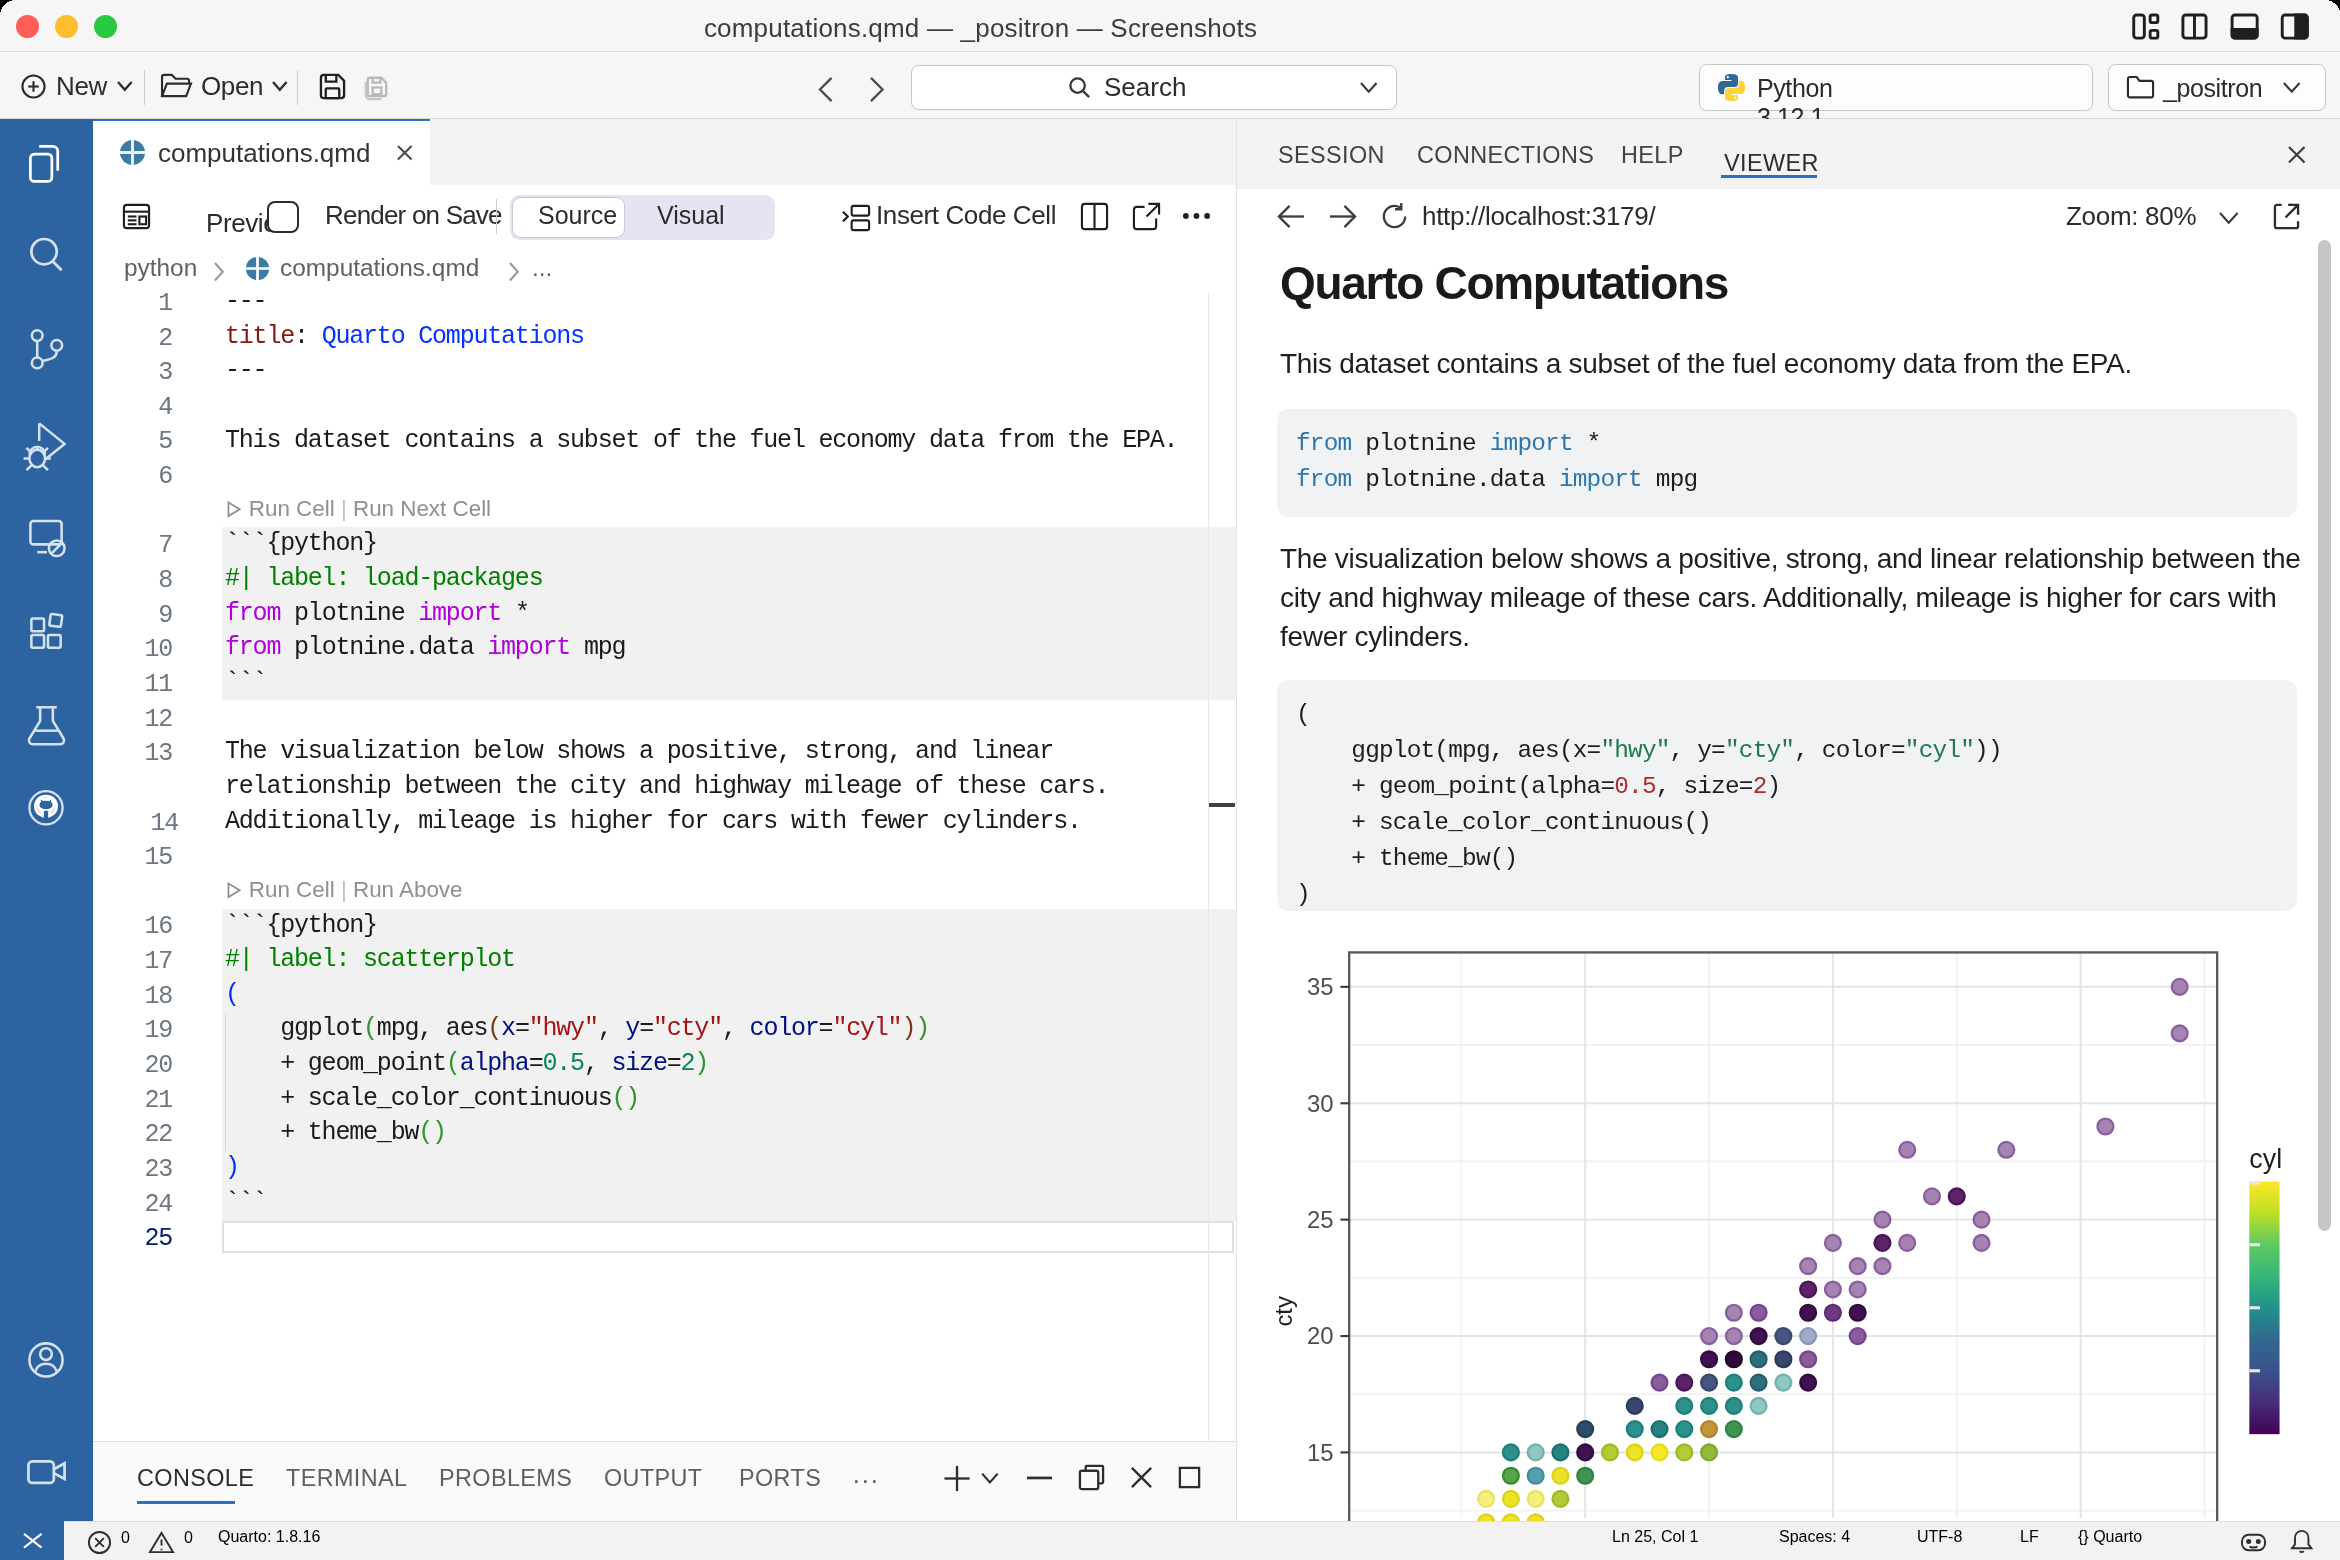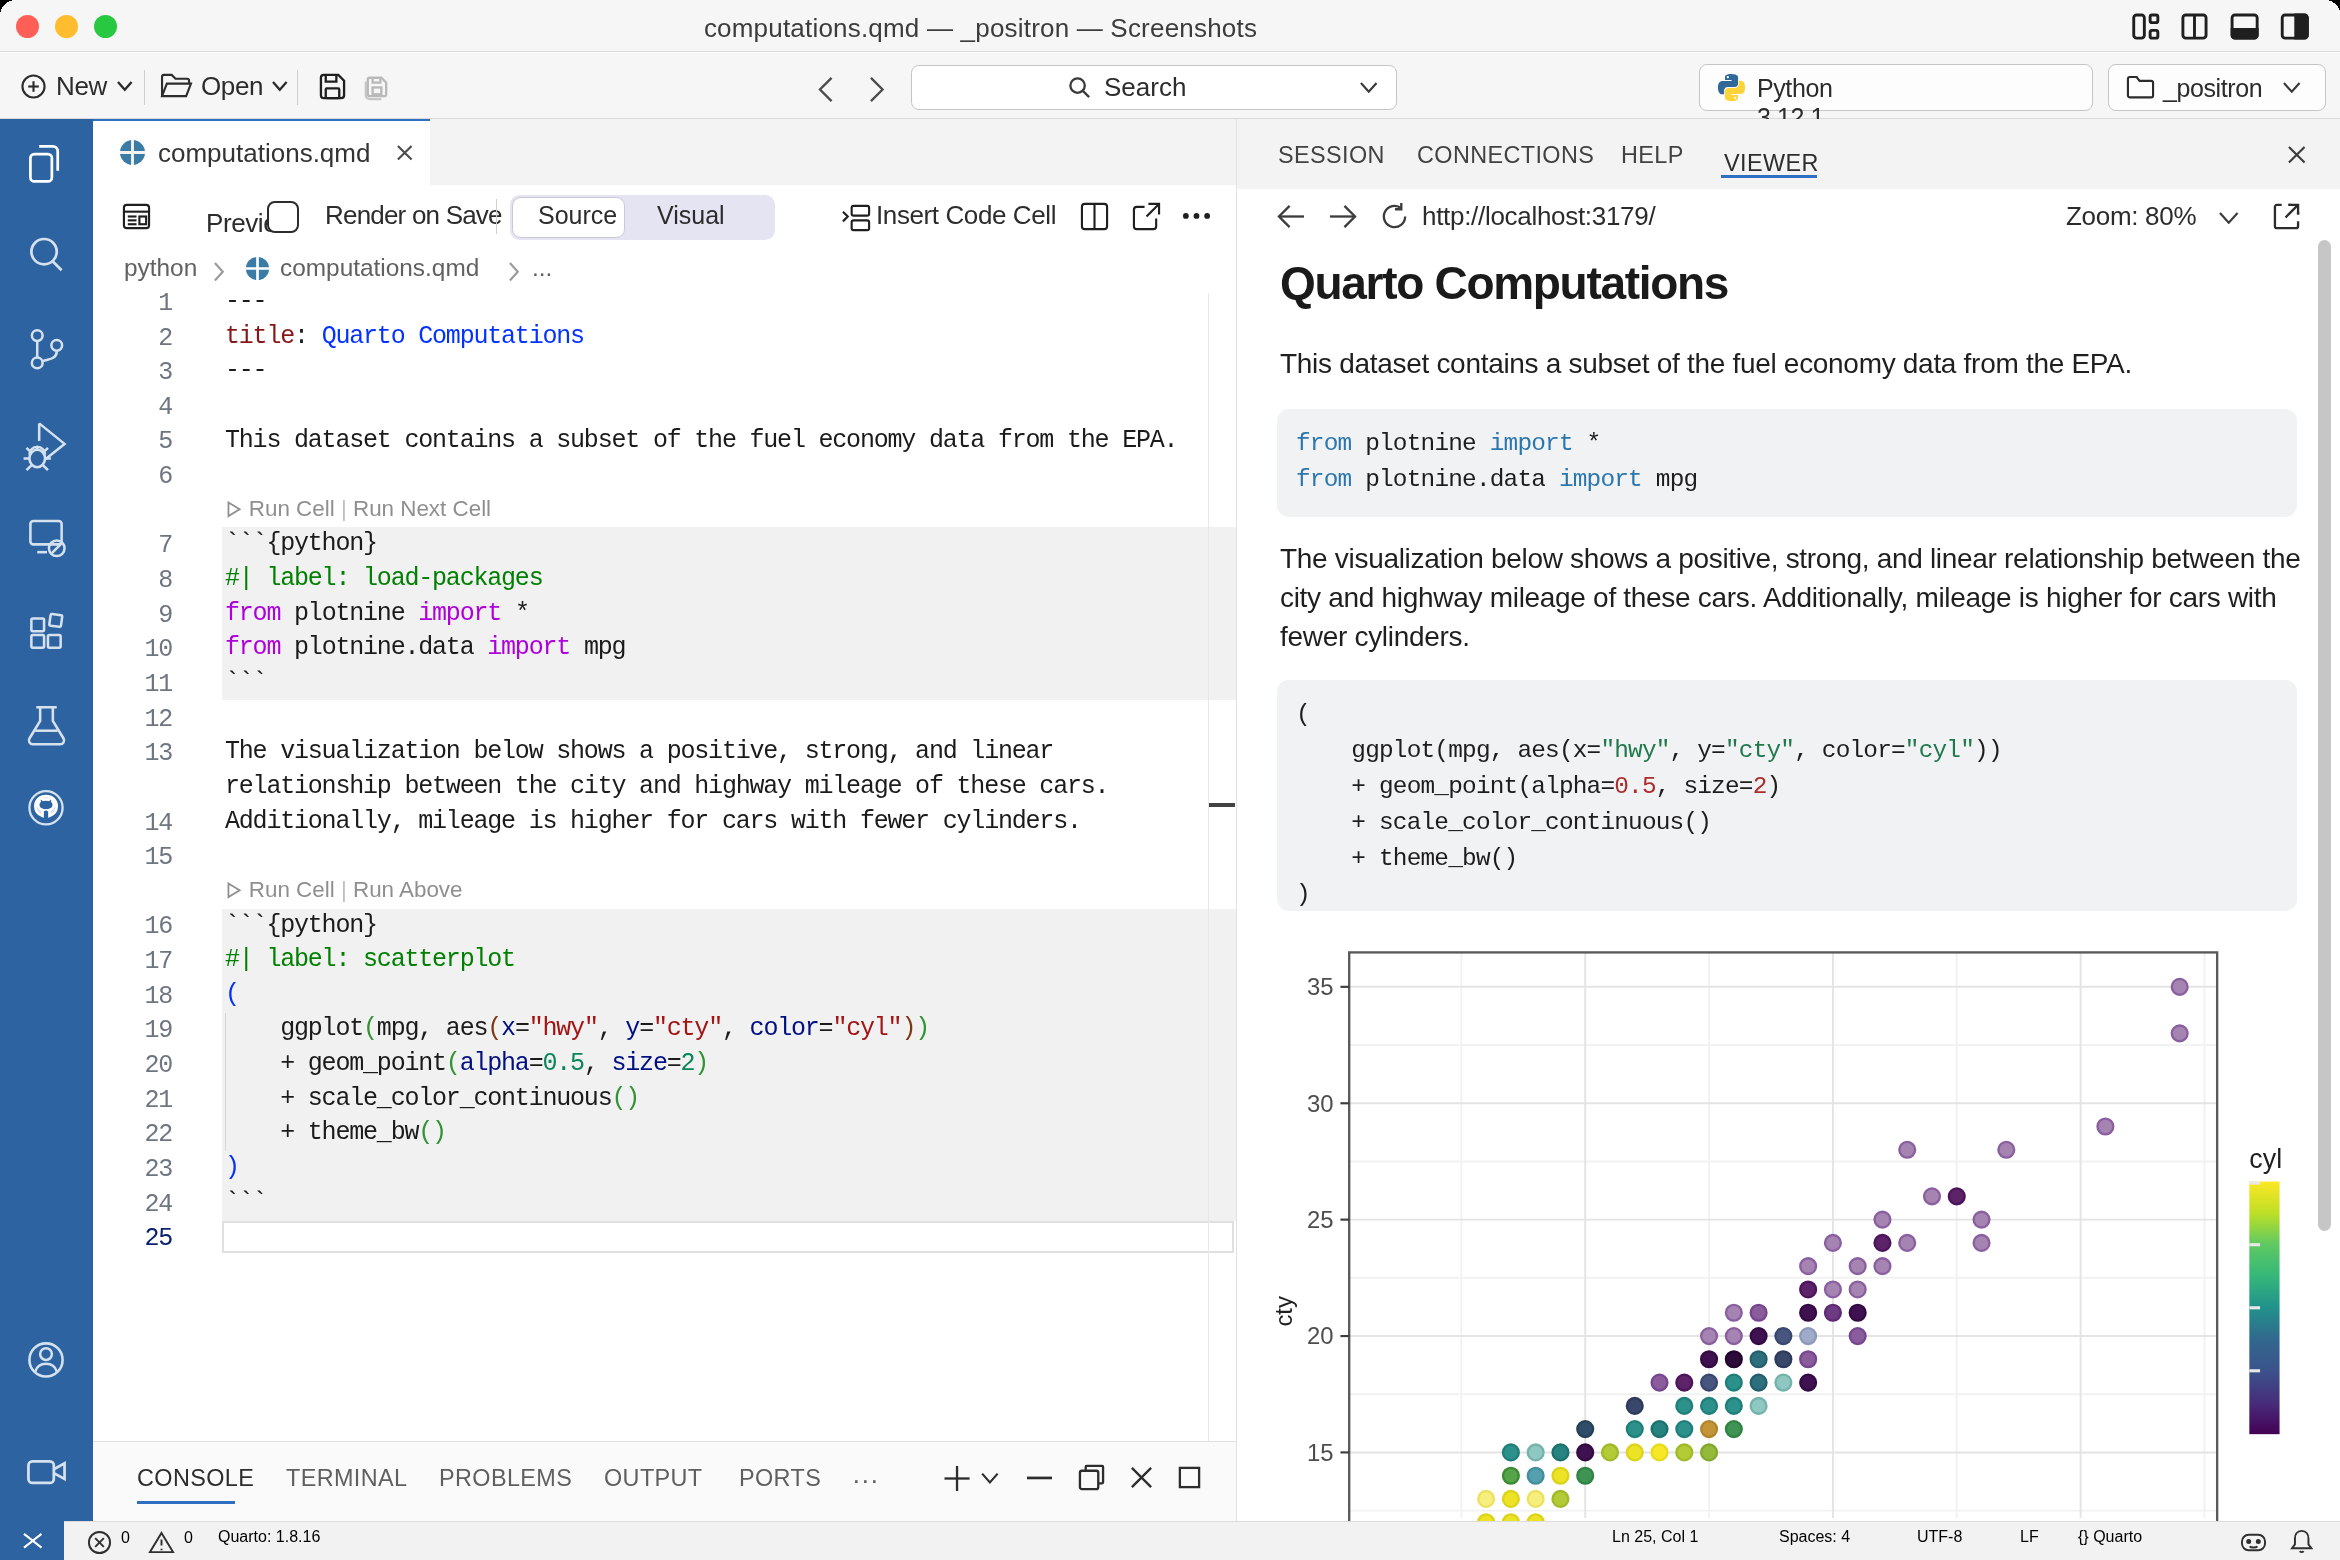--- a/index.html
+++ b/index.html
@@ -297,21 +297,21 @@
   <div class="lnum" style="left:1px; top:108px;">4</div>
   <div class="lnum" style="left:1px; top:142px;">5</div>
   <div class="lnum" style="left:1px; top:177px;">6</div>
   <div class="lnum" style="left:1px; top:246px;">7</div>
   <div class="lnum" style="left:1px; top:281px;">8</div>
   <div class="lnum" style="left:1px; top:316px;">9</div>
   <div class="lnum" style="left:1px; top:350px;">10</div>
   <div class="lnum" style="left:1px; top:385px;">11</div>
   <div class="lnum" style="left:1px; top:420px;">12</div>
   <div class="lnum" style="left:1px; top:454px;">13</div>
-  <div class="lnum" style="left:1px; top:524px;">14</div>
+  <div class="lnum" style="left:7px; top:524px;">14</div>
   <div class="lnum" style="left:1px; top:558px;">15</div>
   <div class="lnum" style="left:1px; top:627px;">16</div>
   <div class="lnum" style="left:1px; top:662px;">17</div>
   <div class="lnum" style="left:1px; top:697px;">18</div>
   <div class="lnum" style="left:1px; top:731px;">19</div>
   <div class="lnum" style="left:1px; top:766px;">20</div>
   <div class="lnum" style="left:1px; top:801px;">21</div>
   <div class="lnum" style="left:1px; top:835px;">22</div>
   <div class="lnum" style="left:1px; top:870px;">23</div>
   <div class="lnum" style="left:1px; top:905px;">24</div>

